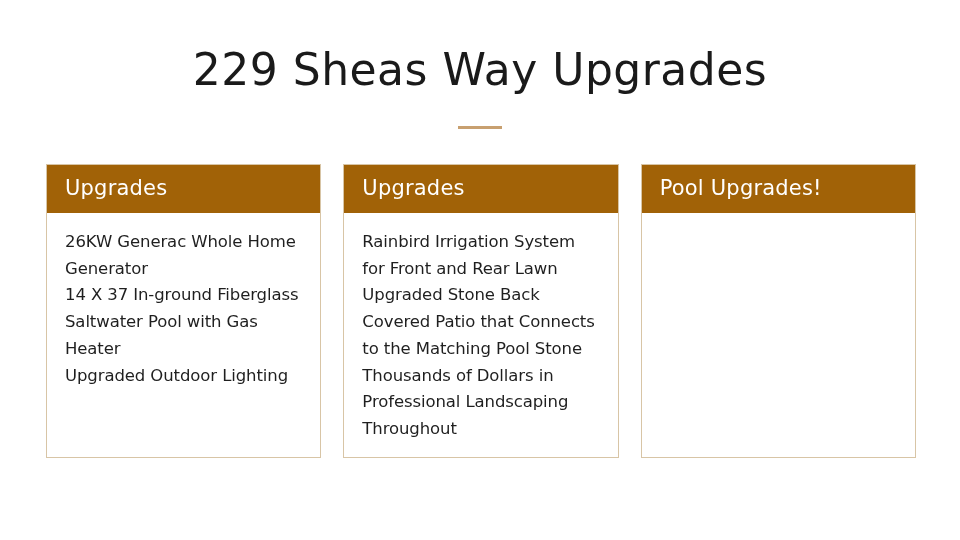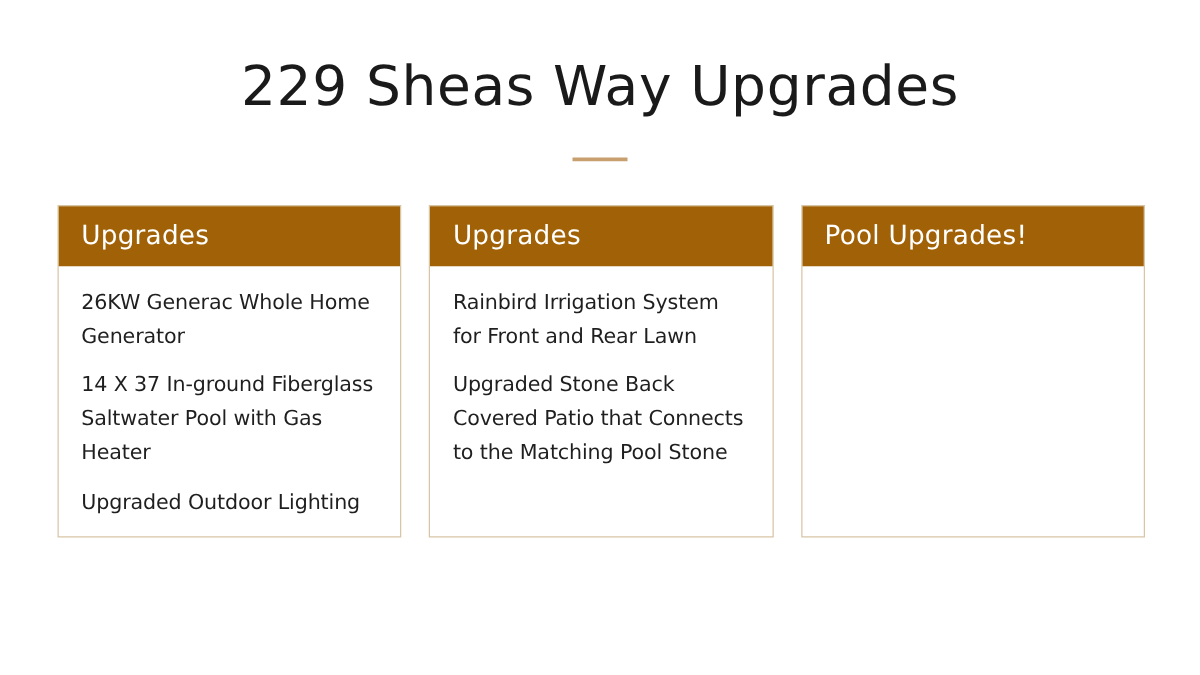--- a/index.html
+++ b/index.html
@@ -59,21 +59,20 @@
     font-size: 21px;
     font-weight: 400;
     padding: 11px 18px 13px 18px;
     font-family: "DejaVu Sans", sans-serif;
     letter-spacing: 0.2px;
   }
   .card-body {
     padding: 16px 16px 14px 18px;
     display: flex;
     flex-direction: column;
-    gap: 13px;
   }
   .item {
     font-size: 16.5px;
     line-height: 1.62;
     color: #1f1f1f;
     font-family: "DejaVu Sans", sans-serif;
     letter-spacing: -0.1px;
   }
 </style>
 </head>
@@ -93,20 +92,21 @@
         <div class="item">14 X 37 In-ground Fiberglass Saltwater Pool with Gas Heater</div>
         <div class="item">Upgraded Outdoor Lighting</div>
       </div>
     </div>
 
     <div class="card">
       <div class="card-header">Upgrades</div>
       <div class="card-body">
         <div class="item">Rainbird Irrigation System for Front and Rear Lawn</div>
         <div class="item">Upgraded Stone Back Covered Patio that Connects to the Matching Pool Stone</div>
+        <div class="item">Thousands of Dollars in Professional Landscaping Throughout</div>
       </div>
     </div>
 
     <div class="card">
       <div class="card-header">Pool Upgrades!</div>
     </div>
 
   </div>
 </div>
 

